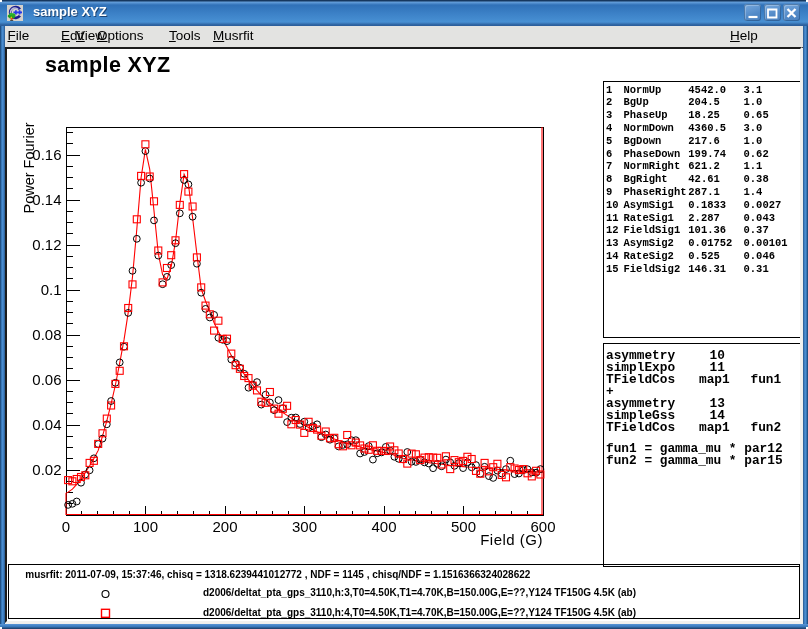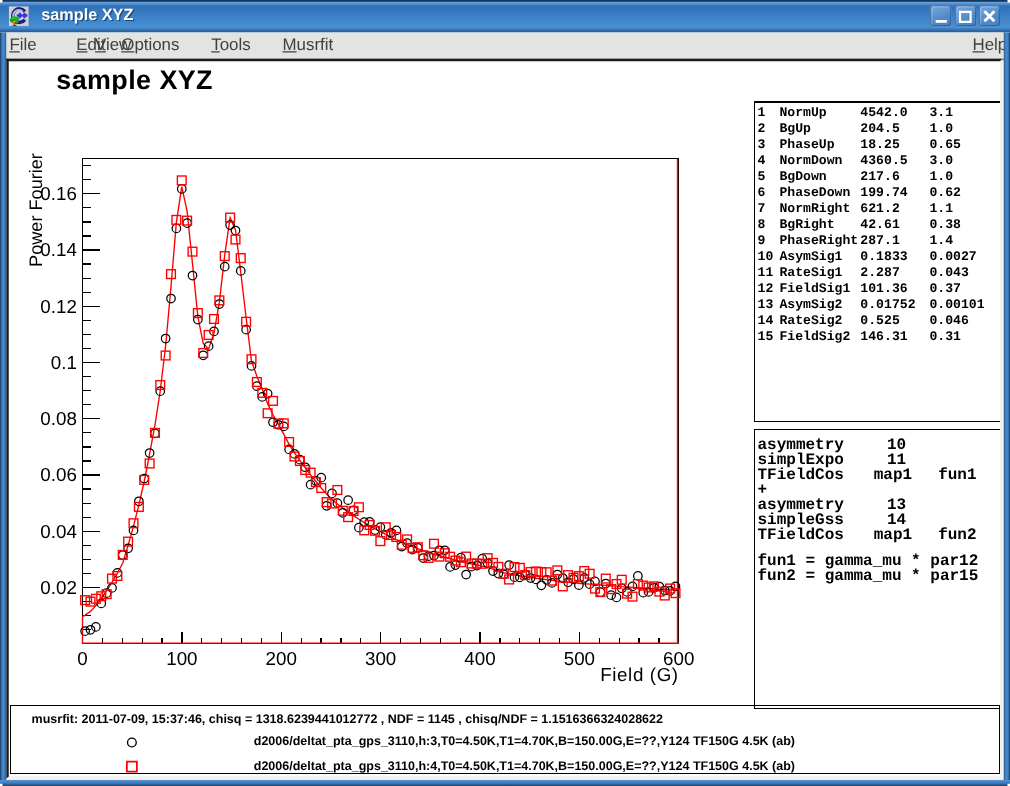--- a/index.html
+++ b/index.html
@@ -3,21 +3,21 @@
 html,body{margin:0;padding:0}
 body{width:808px;height:629px;position:relative;overflow:hidden;background:#fff;
  font-family:"Liberation Sans",sans-serif}
 .abs{position:absolute}
 #titlebar{left:0;top:0;width:808px;height:26px;
  background:linear-gradient(180deg,#16375e 0px,#16375e 1px,#67a1dd 2px,#3071b8 5px,#3b80c6 13px,#4890d3 22px,#2c5f9c 25px,#2c5f9c 26px)}
 #wtitle{left:33px;top:5px;line-height:13px;font-size:13px;font-weight:bold;color:#fff;text-shadow:1px 1px 0 #1d4474}
 #bleft{left:0;top:26px;width:5px;height:603px;background:linear-gradient(90deg,#16375e 0px,#2e6cab 1px,#4a8cce 2.5px,#3a79bc 4px,#27507f 5px)}
 #bright{left:803px;top:26px;width:5px;height:603px;background:linear-gradient(270deg,#16375e 0px,#2e6cab 1px,#4a8cce 2.5px,#3a79bc 4px,#27507f 5px)}
 #bbottom{left:0;top:624px;width:808px;height:5px;background:linear-gradient(180deg,#5995d6 0px,#3a7abd 2.5px,#1b3a63 5px)}
-#menubar{left:5px;top:26px;width:798px;height:21px;background:#e3e3e1;border-bottom:1px solid #3c3c3c;color:#404040;font-size:13.5px}
+#menubar{left:5px;top:26px;width:798px;height:21px;background:#e3e3e1;border-bottom:1px solid #3c3c3c;color:#000000;font-size:13.5px}
 .mi{position:absolute;top:2px}
 #gap1{left:5px;top:48px;width:798px;height:576px;background:#efefed}
 #canvas{left:5px;top:47px;width:793px;height:572px;background:#fff;
  border-top:2px solid #1c1c1c;border-left:2px solid #1c1c1c;border-bottom:2px solid #f1f1ef;border-right:2px solid #f1f1ef}
 .btn{position:absolute;top:4px;width:17px;height:17px;border-radius:3px;
  background:linear-gradient(160deg,#7aaade 0%,#528ac8 60%,#4a80bd 100%);
  box-shadow:inset 0 0 0 1px rgba(28,74,125,.55), inset 1px 1px 0 1px rgba(255,255,255,.25)}
 svg text{white-space:pre}
 </style></head><body>
 <div class="abs" id="titlebar"></div>
@@ -47,22 +47,22 @@
 <path d="M24 5.5 h8.5 v8 h-8.5 z" stroke-width="1.8"></path>
 <path d="M43.5 5 l8 8 M51.5 5 l-8 8" stroke-width="2.3"></path>
 </g>
 </svg>
 <div class="abs" id="menubar">
 <span class="mi" style="left:2.5px"><u>F</u>ile</span>
 <span class="mi" style="left:56px"><u>E</u>dit</span>
 <span class="mi" style="left:71px"><u>V</u>iew</span>
 <span class="mi" style="left:92px"><u>O</u>ptions</span>
 <span class="mi" style="left:164px"><u>T</u>ools</span>
-<span class="mi" style="left:221px"><u>M</u>usrfit</span>
-<span class="mi" style="left:773px"><u>H</u>elp</span>
+<span class="mi" style="left:208px"><u>M</u>usrfit</span>
+<span class="mi" style="left:725px"><u>H</u>elp</span>
 </div>
 <div class="abs" id="gap1"></div>
 <div class="abs" id="canvas"></div>
 <svg class="abs" style="left:7px;top:49px" width="793" height="572" viewBox="0 0 793 572">
 <g fill="none" stroke="#000" stroke-width="1" shape-rendering="crispEdges">
 <rect x="59.0" y="78.0" width="477.0" height="388.0"></rect>
 <line x1="59.0" y1="466.0" x2="59.0" y2="456.5"></line>
       <line x1="74.9" y1="466.0" x2="74.9" y2="461.5"></line>
       <line x1="90.8" y1="466.0" x2="90.8" y2="461.5"></line>
       <line x1="106.7" y1="466.0" x2="106.7" y2="461.5"></line>

